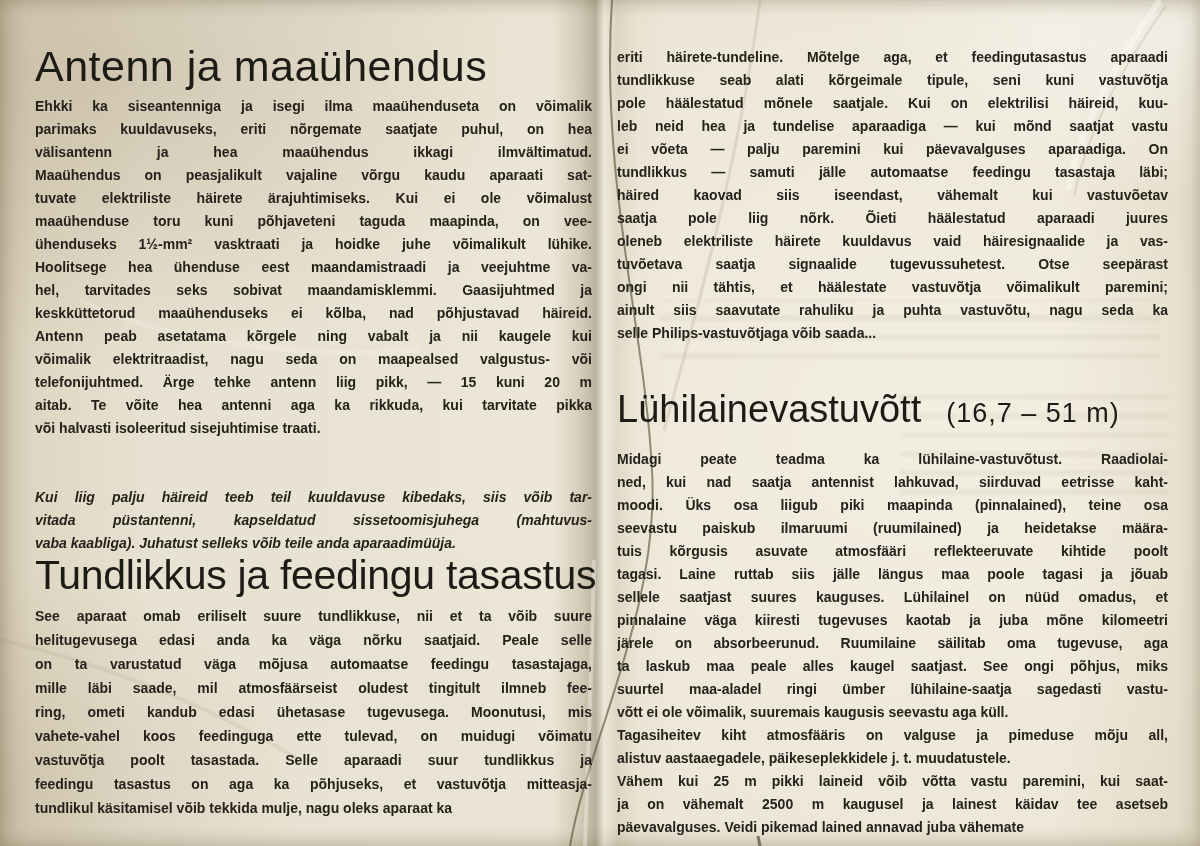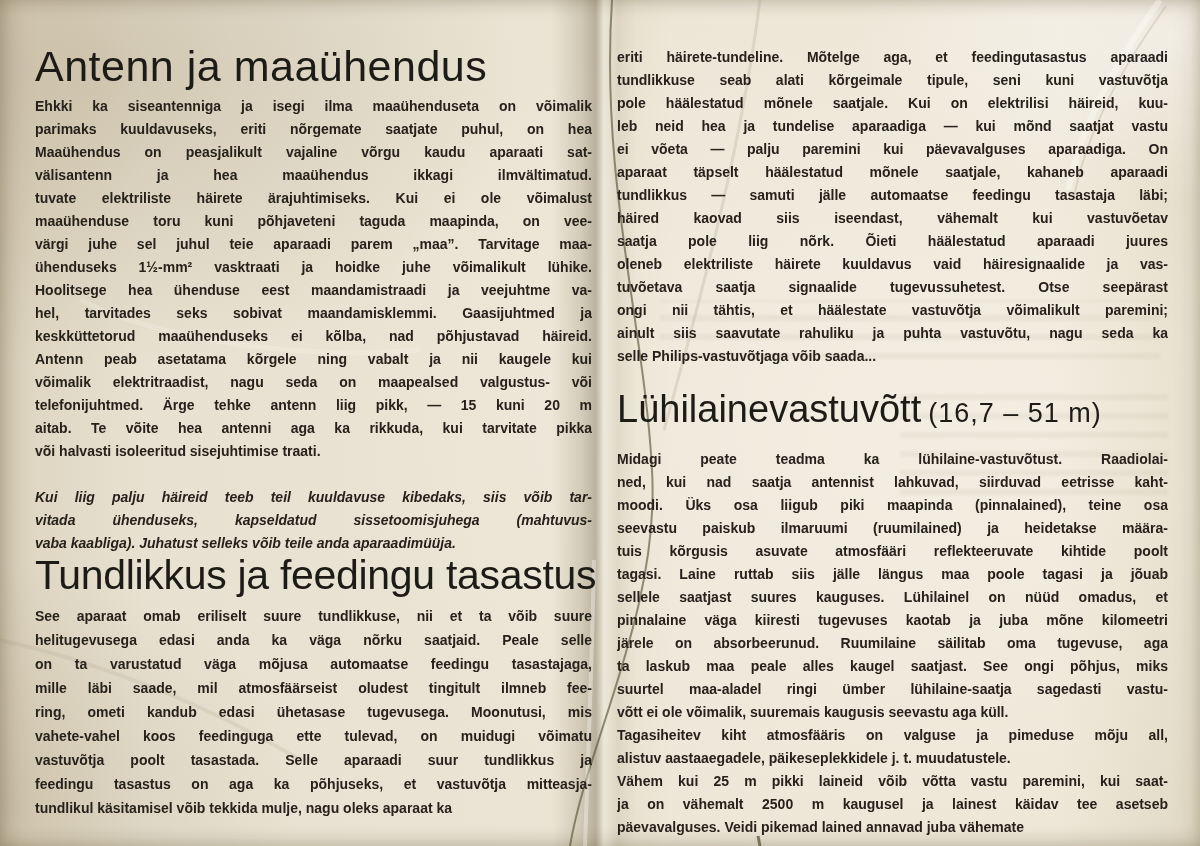--- a/index.html
+++ b/index.html
@@ -34,21 +34,21 @@
   .g1{left:660px;top:300px;width:500px;height:72px;}
   .g2{left:900px;top:388px;width:268px;height:120px;}
 
   .page{position:absolute;top:0;}
   .page-left{left:35px;width:557px;}
   .page-right{left:617px;width:551px;}
 
   .h1,.h2{position:absolute;left:0;margin:0;font-weight:normal;color:#1d1b16;white-space:nowrap;}
   .h1{top:42px;font-size:43px;letter-spacing:.5px;}
   .h2{top:552px;font-size:41px;letter-spacing:-.3px;}
-  .h3row{position:absolute;left:0;top:388px;display:flex;align-items:baseline;gap:7px;white-space:nowrap;}
+  .h3row{position:absolute;left:0;top:388px;display:flex;align-items:baseline;gap:25px;white-space:nowrap;}
   .h3{font-size:38px;color:#1d1b16;}
   .h3sub{font-size:27px;color:#1d1b16;letter-spacing:1px;}
 
   .body{position:absolute;left:0;right:0;font-weight:bold;font-size:14px;color:#26221b;}
   .line{height:23px;line-height:23px;text-align:justify;text-align-last:justify;overflow:hidden;}
   .body .line:last-child{text-align-last:left;}
   .lh24 .line{height:24px;line-height:24px;}
 
   .b1{top:95px;}  .b2{top:486px;font-style:italic;}  .b3{top:604px;}
   .b4{top:46px;}  .b5{top:448px;}  .b6{top:724px;} .b7{top:770px;}
@@ -73,38 +73,37 @@
     <path d="M80,300 C160,340 300,360 420,350" fill="none" stroke="rgba(255,255,250,.5)" stroke-width="5" opacity="0.35"></path>
     <path d="M0,640 C90,660 200,700 300,760" fill="none" stroke="rgba(135,120,92,.22)" stroke-width="4" opacity="0.5"></path>
     <path d="M758,836 L760,846" fill="none" stroke="#4f4b2d" stroke-width="3" opacity="0.7"></path>
   </svg>
 
   <div class="page page-left">
     <h1 class="h1">Antenn ja maaühendus</h1>
     <div class="body b1">
         <div class="line">Ehkki ka siseantenniga ja isegi ilma maaühenduseta on võimalik</div>
         <div class="line">parimaks kuuldavuseks, eriti nõrgemate saatjate puhul, on hea</div>
+        <div class="line">välisantenn ja hea maaühendus ikkagi ilmvältimatud.</div>
         <div class="line">Maaühendus on peasjalikult vajaline võrgu kaudu aparaati sat-</div>
-        <div class="line">välisantenn ja hea maaühendus ikkagi ilmvältimatud.</div>
         <div class="line">tuvate elektriliste häirete ärajuhtimiseks.  Kui ei ole võimalust</div>
         <div class="line">maaühenduse toru kuni põhjaveteni taguda maapinda, on vee-</div>
-        <div class="line">värgi juhe sel juhul teie aparaadi parem „maa”.  Tarvitage maa-</div>
         <div class="line">ühenduseks 1½-mm² vasktraati ja hoidke juhe võimalikult lühike.</div>
         <div class="line">Hoolitsege hea ühenduse eest maandamistraadi ja veejuhtme va-</div>
         <div class="line">hel, tarvitades seks sobivat maandamisklemmi.  Gaasijuhtmed ja</div>
         <div class="line">keskküttetorud maaühenduseks ei kõlba, nad põhjustavad häireid.</div>
         <div class="line">Antenn peab asetatama kõrgele ning vabalt ja nii kaugele kui</div>
         <div class="line">võimalik elektritraadist, nagu seda on maapealsed valgustus- või</div>
         <div class="line">telefonijuhtmed.  Ärge tehke antenn liig pikk, — 15 kuni 20 m</div>
         <div class="line">aitab.  Te võite hea antenni aga ka rikkuda, kui tarvitate pikka</div>
         <div class="line">või halvasti isoleeritud sisejuhtimise traati.</div>
       </div>
     <div class="body b2">
         <div class="line">Kui liig palju häireid teeb teil kuuldavuse kibedaks, siis võib tar-</div>
-        <div class="line">vitada ühenduseks, kapseldatud sissetoomisjuhega (mahtuvus-</div>
+        <div class="line">vitada püstantenni, kapseldatud sissetoomisjuhega (mahtuvus-</div>
         <div class="line">vaba kaabliga).  Juhatust selleks võib teile anda aparaadimüüja.</div>
       </div>
     <h2 class="h2">Tundlikkus ja feedingu tasastus</h2>
     <div class="body b3 lh24">
         <div class="line">See aparaat omab eriliselt suure tundlikkuse, nii et ta võib suure</div>
         <div class="line">helitugevusega edasi anda ka väga nõrku saatjaid.  Peale selle</div>
         <div class="line">on ta varustatud väga mõjusa automaatse feedingu tasastajaga,</div>
         <div class="line">mille läbi saade, mil atmosfäärseist oludest tingitult ilmneb fee-</div>
         <div class="line">ring, ometi kandub edasi ühetasase tugevusega.  Moonutusi, mis</div>
         <div class="line">vahete-vahel koos feedinguga ette tulevad, on muidugi võimatu</div>
@@ -114,21 +113,20 @@
       </div>
   </div>
 
   <div class="page page-right">
     <div class="body b4">
         <div class="line">eriti häirete-tundeline. Mõtelge aga, et feedingutasastus aparaadi</div>
         <div class="line">tundlikkuse seab alati kõrgeimale tipule, seni kuni vastuvõtja</div>
         <div class="line">pole häälestatud mõnele saatjale.  Kui on elektrilisi häireid, kuu-</div>
         <div class="line">leb neid hea ja tundelise aparaadiga — kui mõnd saatjat vastu</div>
         <div class="line">ei võeta — palju paremini kui päevavalguses aparaadiga.  On</div>
-        <div class="line">aparaat täpselt häälestatud mõnele saatjale, kahaneb aparaadi</div>
         <div class="line">tundlikkus — samuti jälle automaatse feedingu tasastaja läbi;</div>
         <div class="line">häired kaovad siis iseendast, vähemalt kui vastuvõetav</div>
         <div class="line">saatja pole liig nõrk.  Õieti häälestatud aparaadi juures</div>
         <div class="line">oleneb elektriliste häirete kuuldavus vaid häiresignaalide ja vas-</div>
         <div class="line">tuvõetava saatja signaalide tugevussuhetest.  Otse seepärast</div>
         <div class="line">ongi nii tähtis, et häälestate vastuvõtja võimalikult paremini;</div>
         <div class="line">ainult siis saavutate rahuliku ja puhta vastuvõtu, nagu seda ka</div>
         <div class="line">selle Philips-vastuvõtjaga võib saada...</div>
       </div>
     <div class="h3row">

